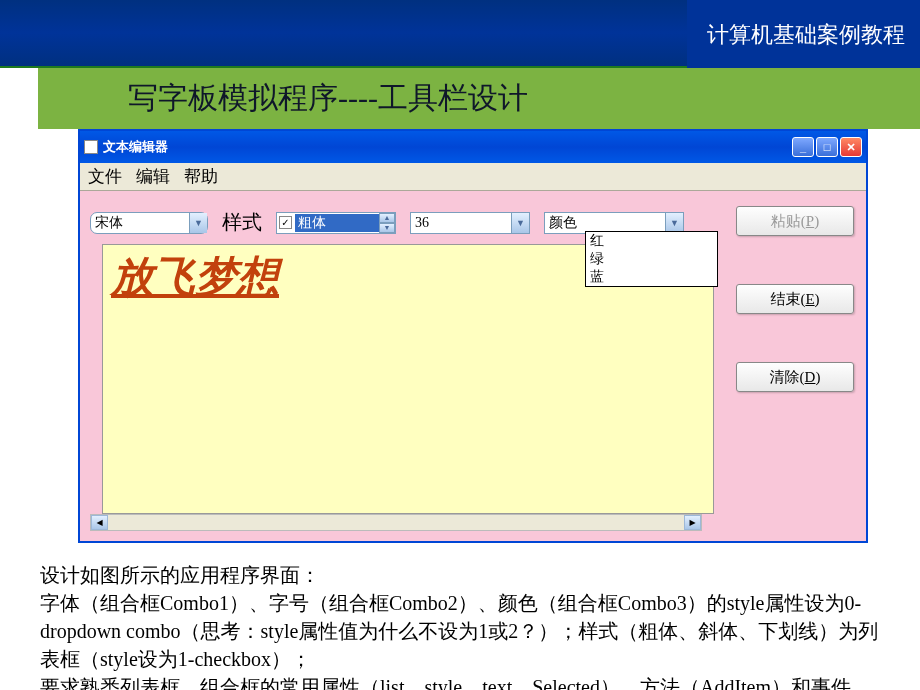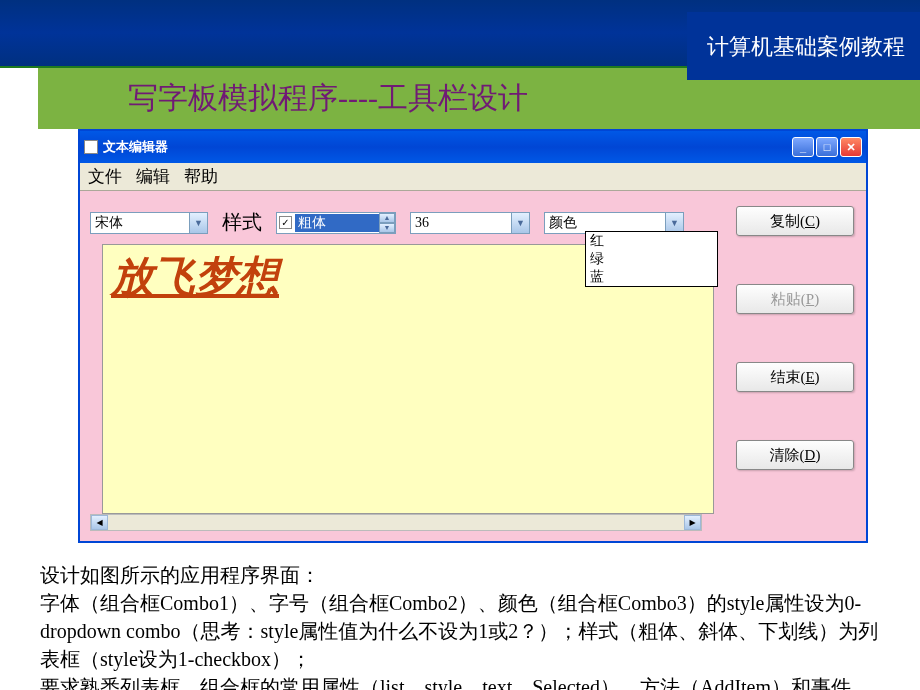--- a/index.html
+++ b/index.html
@@ -13,31 +13,31 @@
     .header-bar {
       width: 920px;
       height: 68px;
       background: linear-gradient(to bottom, #003080 0%, #003399 50%, #003080 100%);
       position: relative;
       border-bottom: 2px solid #1e7a1e;
     }
     .header-corner {
       position: absolute;
       right: 0;
-      top: 12px;
+      top: 0;
       height: 68px;
       padding: 20px 15px 8px 20px;
       background: #003399;
       color: #fff;
       font-size: 22px;
       font-family: "SimSun", serif;
     }
     .slide-title {
       background: #7cb342;
-      color: #701a75;
+      color: #0f172a;
       font-size: 30px;
       padding: 10px 12px 10px 90px;
       margin-left: 38px;
       font-family: "SimSun", serif;
     }
     .app-window {
       margin-left: 78px;
       width: 790px;
       border: 2px solid #0046d5;
       background: #f9c7d9;
@@ -109,21 +109,21 @@
       height: 20px;
       background: linear-gradient(to bottom, #e3f0ff, #a9c6e8);
       border-left: 1px solid #7b9ebd;
       display: flex;
       align-items: center;
       justify-content: center;
       margin-left: auto;
       font-size: 9px;
       color: #4a6a9a;
     }
-    .combo.font-combo { width: 118px; }
+    .combo.font-combo { width: 118px; border-radius: 7px; }
     .combo.size-combo { width: 120px; }
     .combo.color-combo { width: 140px; gap: 6px; }
     .style-label {
       font-size: 20px;
       color: #000;
     }
     .listbox-style {
       background: #fff;
       border: 1px solid #7b9ebd;
       width: 120px;
@@ -309,23 +309,20 @@
 
     <div class="textarea-main">
       <span>放飞梦想</span>
     </div>
     <div class="scrollbar-h">
       <div class="scroll-btn">◀</div>
       <div class="scroll-btn">▶</div>
     </div>
 
     <div class="side-buttons">
-      <div class="action-btn">
-        <span>复制(<u>C</u>)</span>
-      </div>
       <div class="action-btn disabled">
         <span>粘贴(<u>P</u>)</span>
       </div>
       <div class="action-btn">
         <span>结束(<u>E</u>)</span>
       </div>
       <div class="action-btn">
         <span>清除(<u>D</u>)</span>
       </div>
     </div>

